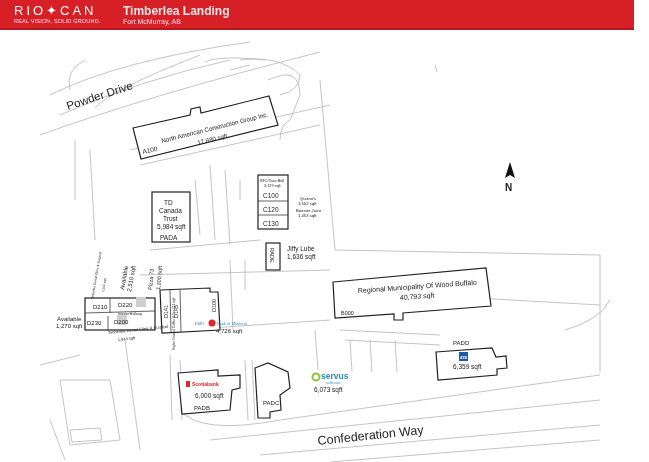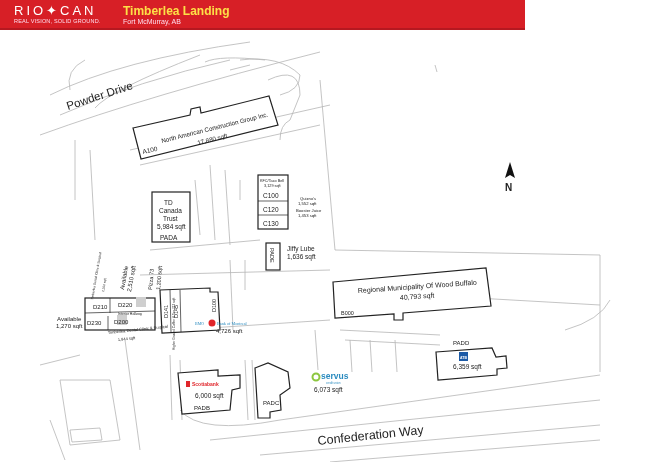--- a/index.html
+++ b/index.html
@@ -1,20 +1,20 @@
 <!DOCTYPE html>
 <html><head>
 <meta charset="utf-8">
 <style>
   html, body { margin:0; padding:0; }
   body { width:649px; height:462px; background:#ffffff; overflow:hidden; position:relative; font-family:"Liberation Sans", sans-serif; }
-  .header { position:absolute; left:0; top:0; width:525px; height:28px; background:#d71f26; border-bottom:2px solid #b51820; }
+  .header { position:absolute; left:0; top:0; width:634px; height:28px; background:#d71f26; border-bottom:2px solid #b51820; }
   .logo { position:absolute; left:14px; top:3px; color:#fff; font-size:13px; letter-spacing:3px; font-family:"Liberation Sans", sans-serif; }
   .tagline { position:absolute; left:14px; top:18px; color:#fde; font-size:5.5px; letter-spacing:0.2px; }
-  .title { position:absolute; left:123px; top:4px; color:#fde047; font-size:12px; font-weight:bold; }
+  .title { position:absolute; left:123px; top:4px; color:#e5e5e5; font-size:12px; font-weight:bold; }
   .subtitle { position:absolute; left:123px; top:18px; color:#fde; font-size:7px; }
   svg.map { position:absolute; left:0; top:30px; }
   .lbl { font-family:"Liberation Sans", sans-serif; fill:#222; }
 </style>
 </head>
 <body>
 
 <div class="header">
   <div class="logo">RIO✦CAN</div>
   <div class="tagline">REAL VISION, SOLID GROUND.</div>

